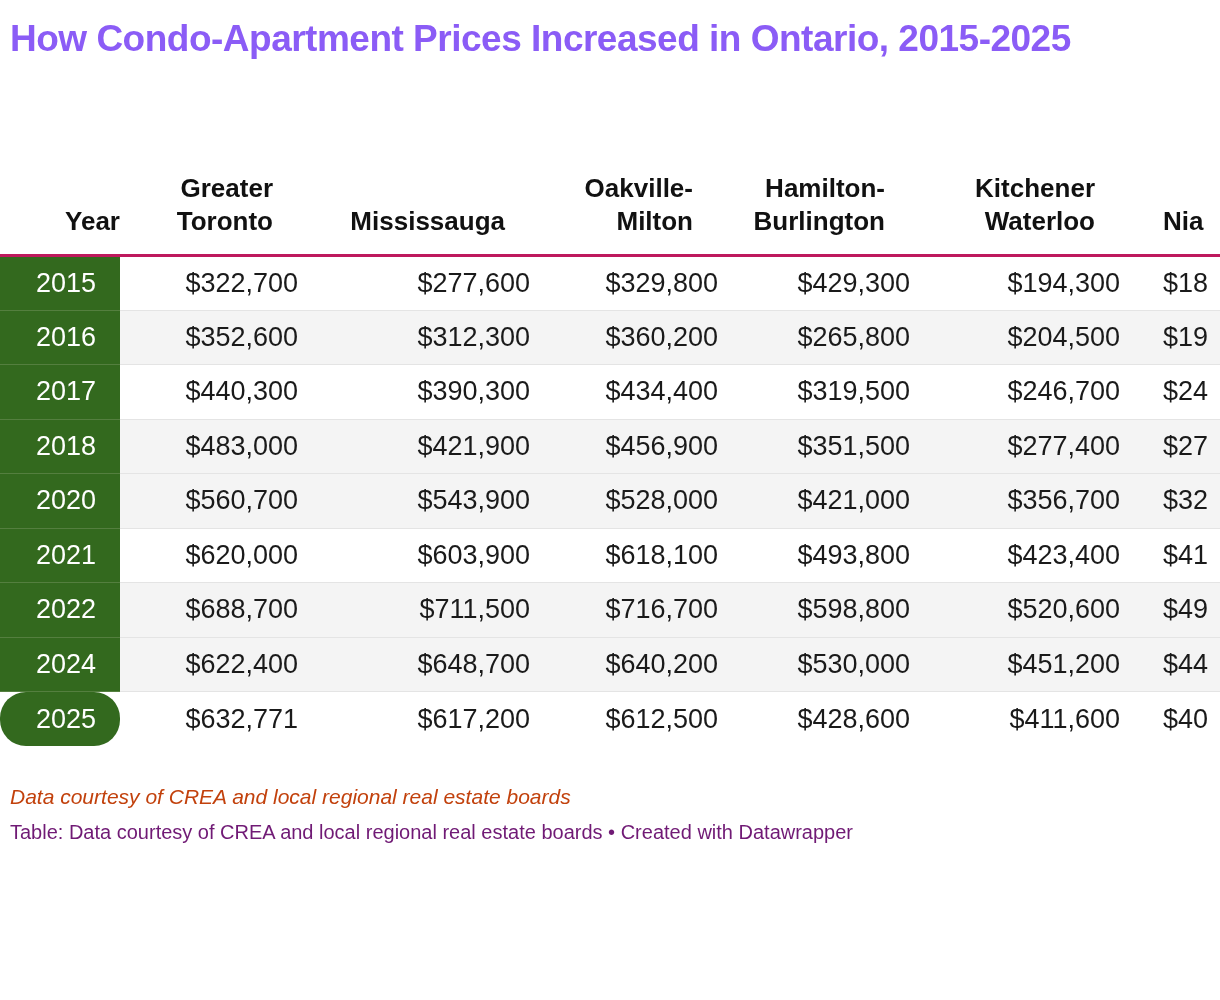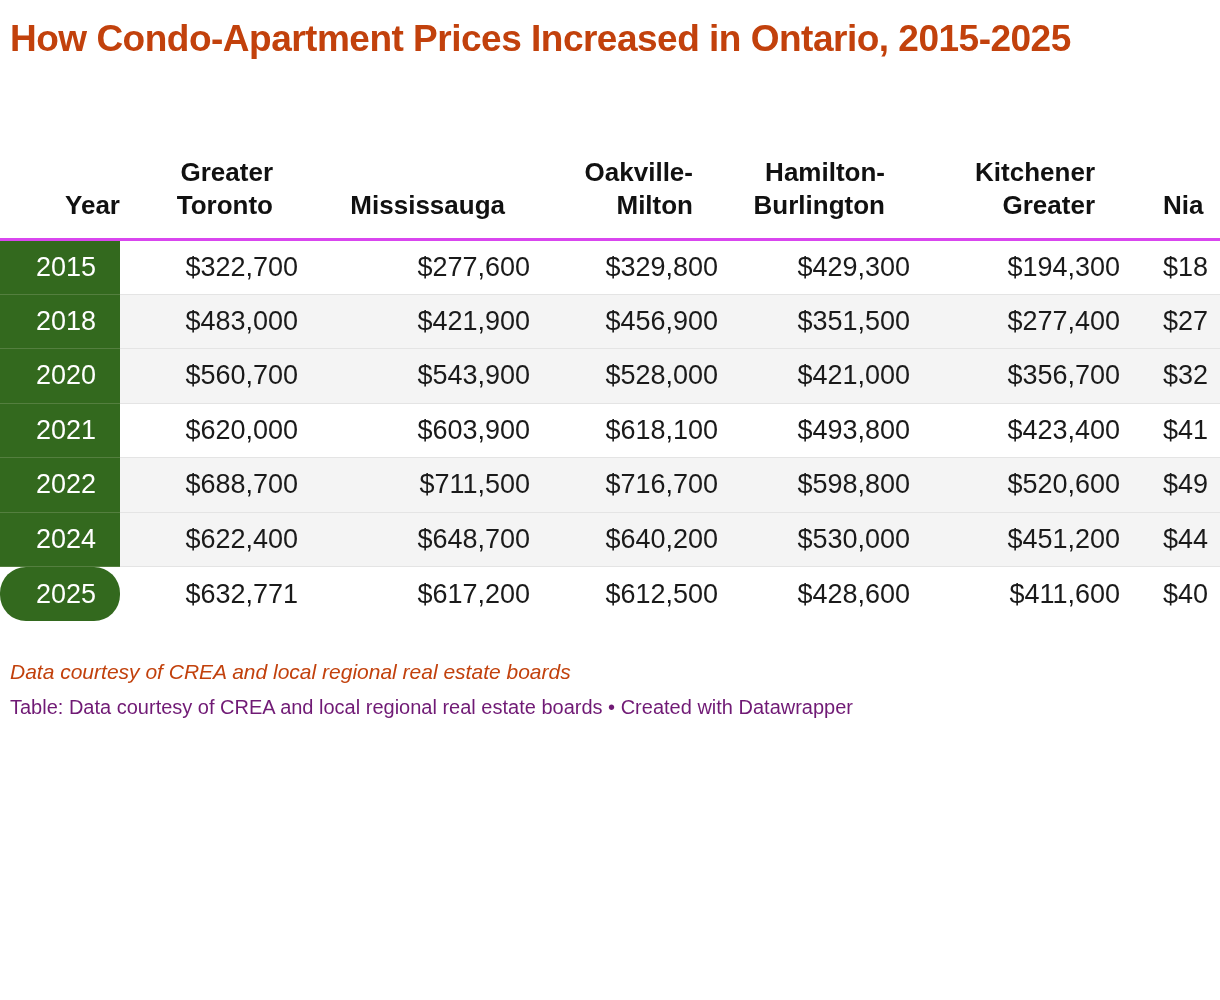--- a/index.html
+++ b/index.html
@@ -10,26 +10,26 @@
     height: 1000px;
     overflow: hidden;
     font-family: "Liberation Sans", sans-serif;
   }
   .page {
     position: relative;
     width: 1220px;
     height: 1000px;
   }
   h1.title {
-    margin: 14px 10px 0 10px;
+    margin: 14px 10px 16px 10px;
     max-width: 1155px;
     font-size: 37px;
     line-height: 50px;
     font-weight: 700;
-    color: #c2410c;
+    color: #8b5cf6;
     letter-spacing: -0.5px;
   }
   table.price-table {
     border-collapse: collapse;
     table-layout: fixed;
     width: 1220px;
   }
   col.c-year { width: 120px; }
   col.c-gt   { width: 178px; }
   col.c-mis  { width: 232px; }
@@ -38,21 +38,21 @@
   col.c-kw   { width: 210px; }
   col.c-nia  { width: 100px; }
 
   thead th {
     vertical-align: bottom;
     font-size: 26px;
     line-height: 33px;
     font-weight: 700;
     color: #111111;
     white-space: pre-line;
-    border-bottom: 3px solid #d946ef;
+    border-bottom: 3px solid #be185d;
     padding: 92px 0 16px 0;
   }
   thead th.num-head { text-align: right; padding-right: 25px; }
   thead th.year-head { text-align: right; padding-left: 28px; }
   thead th.last-col { text-align: left; padding-left: 43px; padding-right: 0; white-space: nowrap; }
 
   tbody th, tbody td {
     height: 54.5px;
     box-sizing: border-box;
     font-size: 27px;
@@ -111,35 +111,53 @@
       <tr id="head-row">
           <th class="year-head">Year</th>
           <th class="num-head">Greater
 Toronto</th>
           <th class="num-head">Mississauga</th>
           <th class="num-head">Oakville-
 Milton</th>
           <th class="num-head">Hamilton-
 Burlington</th>
           <th class="num-head">Kitchener
-Greater</th>
+Waterloo</th>
           <th class="num-head last-col">Nia</th>
         </tr>
     </thead>
     <tbody id="body-rows">
         <tr>
           <th class="year-cell">2015</th>
           <td class="num">$322,700</td>
           <td class="num">$277,600</td>
           <td class="num">$329,800</td>
           <td class="num">$429,300</td>
           <td class="num">$194,300</td>
           <td class="num last">$18</td>
         </tr>
         <tr class="alt">
+          <th class="year-cell">2016</th>
+          <td class="num">$352,600</td>
+          <td class="num">$312,300</td>
+          <td class="num">$360,200</td>
+          <td class="num">$265,800</td>
+          <td class="num">$204,500</td>
+          <td class="num last">$19</td>
+        </tr>
+        <tr>
+          <th class="year-cell">2017</th>
+          <td class="num">$440,300</td>
+          <td class="num">$390,300</td>
+          <td class="num">$434,400</td>
+          <td class="num">$319,500</td>
+          <td class="num">$246,700</td>
+          <td class="num last">$24</td>
+        </tr>
+        <tr class="alt">
           <th class="year-cell">2018</th>
           <td class="num">$483,000</td>
           <td class="num">$421,900</td>
           <td class="num">$456,900</td>
           <td class="num">$351,500</td>
           <td class="num">$277,400</td>
           <td class="num last">$27</td>
         </tr>
         <tr class="alt">
           <th class="year-cell">2020</th>

